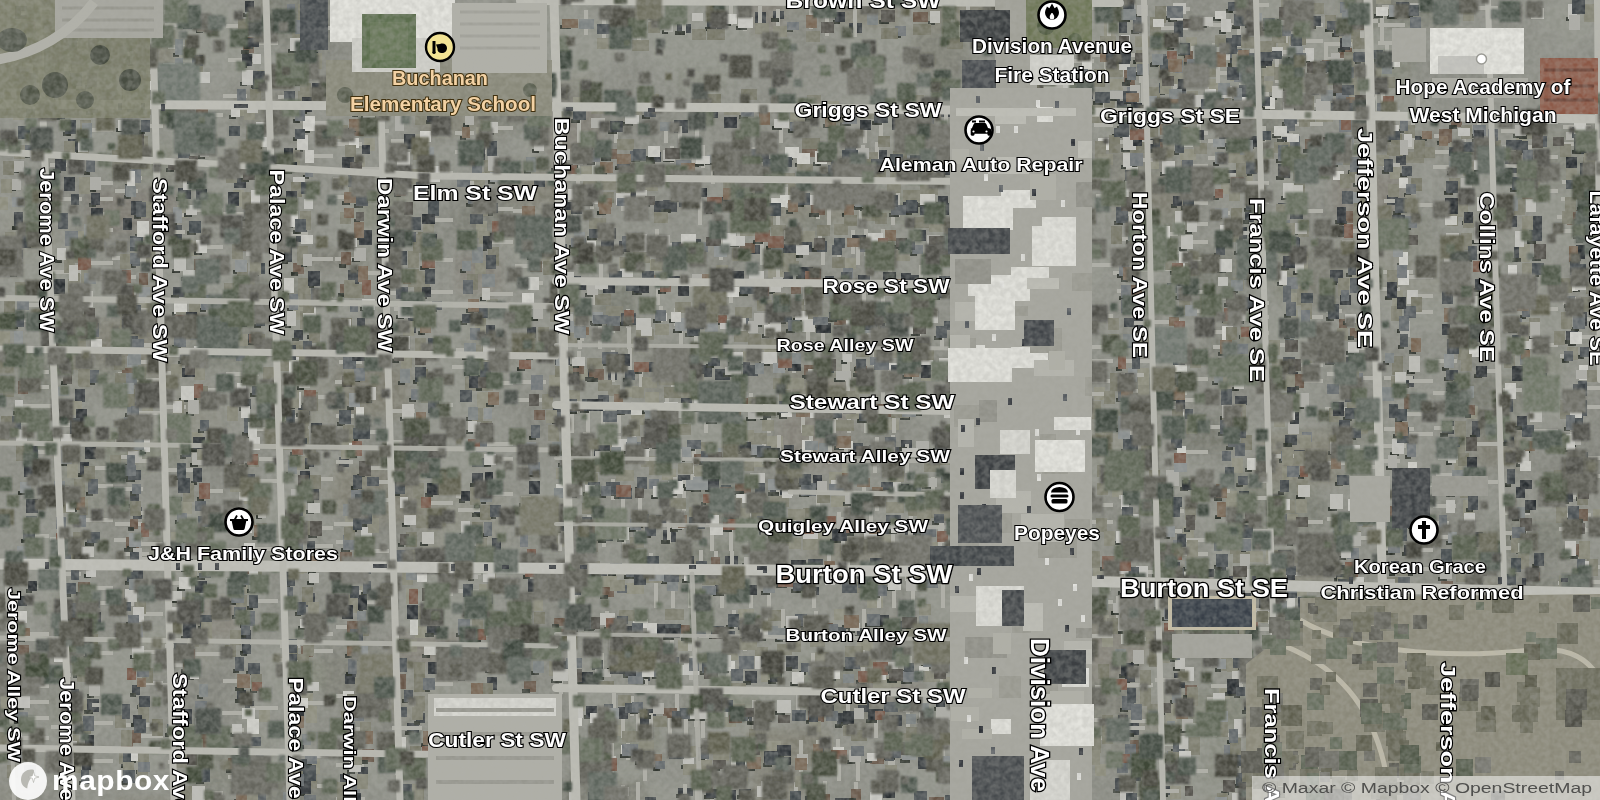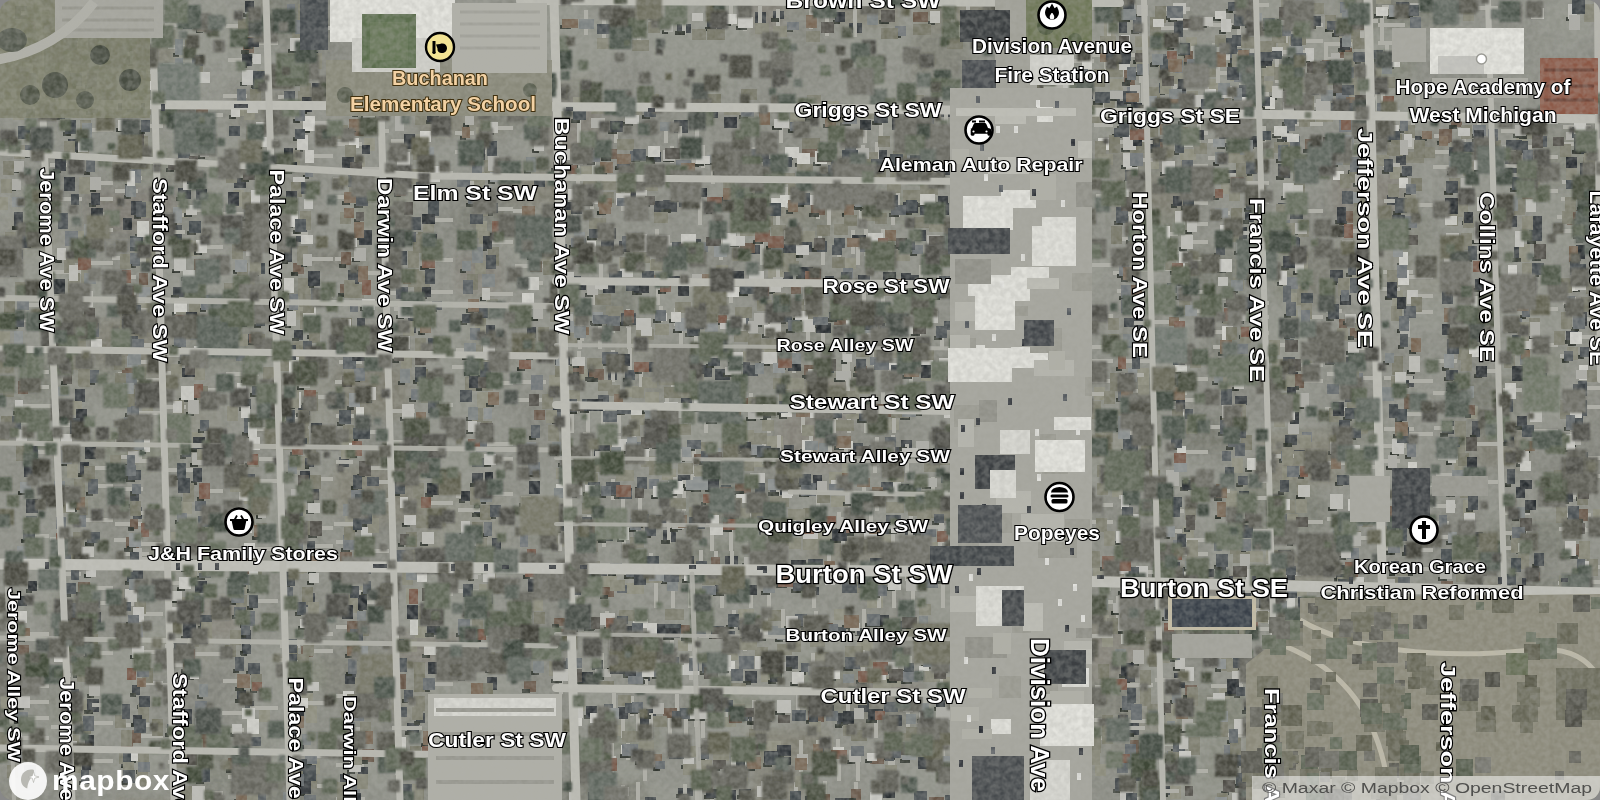--- a/index.html
+++ b/index.html
@@ -1,14 +1,14 @@
 <!DOCTYPE html>
 <html><head><meta charset="utf-8"><style>
 html,body{margin:0;padding:0;background:#888;}
-#map{position:relative;width:1600px;height:800px;overflow:hidden;font-family:"Liberation Sans",sans-serif;border-radius:13px;}
+#map{position:relative;width:1600px;height:800px;overflow:hidden;font-family:"Liberation Sans",sans-serif;}
 text{font-family:"Liberation Sans",sans-serif;font-weight:bold;}
 </style></head><body>
 
 <div id="map">
 <svg width="1600" height="800" viewBox="0 0 1600 800">
 <defs>
 <filter id="coarse" x="0" y="0" width="100%" height="100%">
 <feTurbulence type="fractalNoise" baseFrequency="0.012 0.012" numOctaves="3" seed="7" result="n"></feTurbulence>
 <feColorMatrix in="n" type="matrix" values="0 0 0 0 0.35 0 0 0 0 0.36 0 0 0 0 0.32 1.4 1.4 1.4 0 -1.35"></feColorMatrix>
 </filter>

